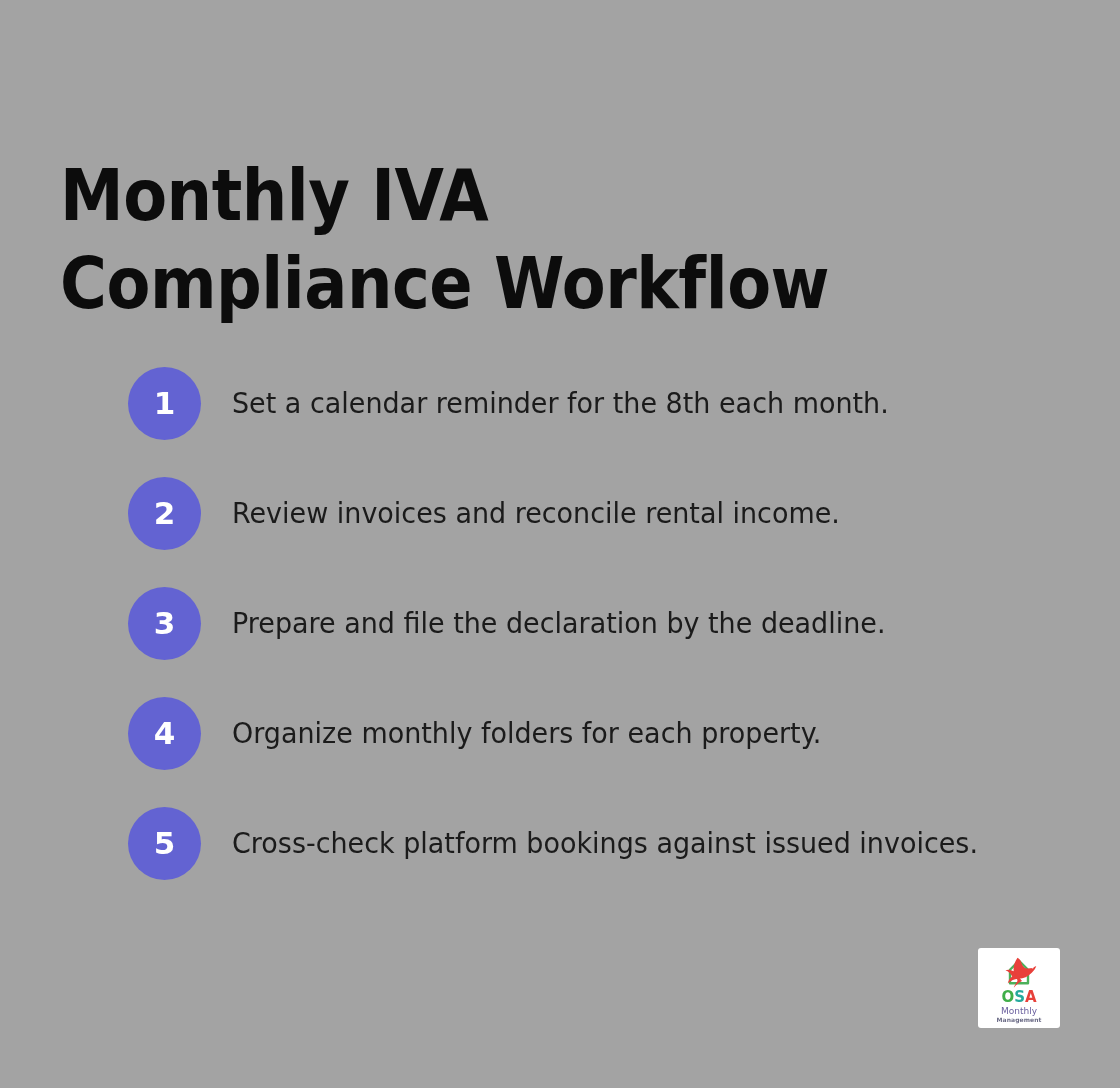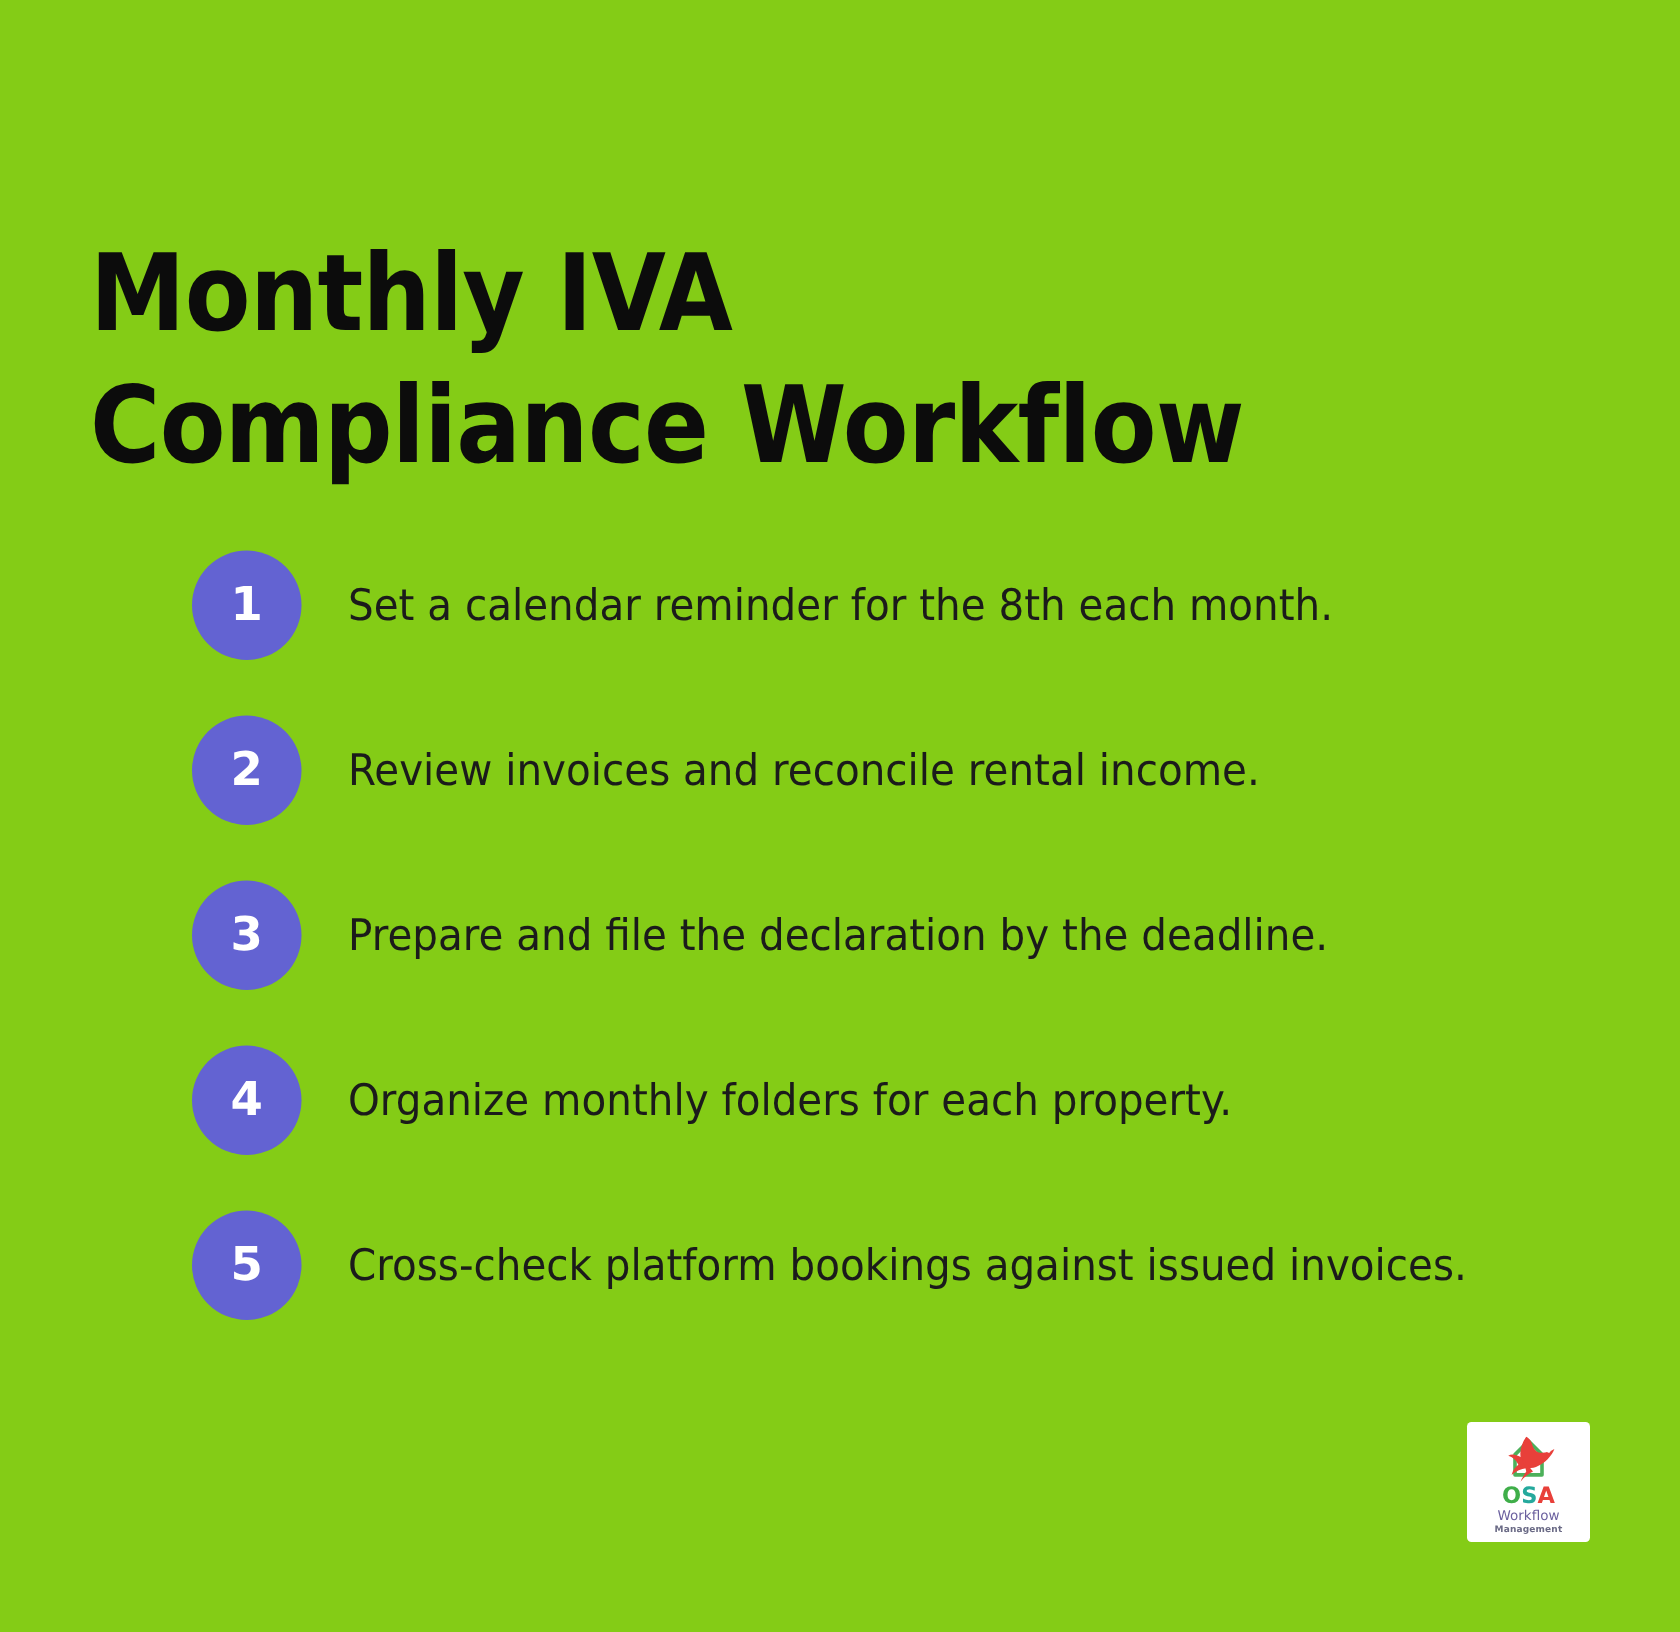--- a/index.html
+++ b/index.html
@@ -13,21 +13,21 @@
     background: #dfe0e0;
     font-family: "Liberation Sans", "DejaVu Sans", sans-serif;
     overflow: hidden;
     position: relative;
     -webkit-font-smoothing: antialiased;
   }
 
   .poster {
     position: absolute;
     inset: 0;
-    background: #84cc16;
+    background: #a3a3a3;
   }
 
   
   .title {
     position: absolute;
     left: 60px;
     top: 104px;
     width: 900px;
     font-family: "DejaVu Sans", "Liberation Sans", sans-serif;
     font-size: 71px;
@@ -201,18 +201,18 @@
                C28 42 32 39 36 37 C33 33 29 28 25 24 Z" fill="#e8403a"></path>
       <circle cx="50" cy="19" r="1.4" fill="#ffffff"></circle>
     </svg>
 
     <div class="logo-osa">
       <span class="c1">O</span>
       <span class="c2">S</span>
       <span class="c3">A</span>
     </div>
 
-    <div class="logo-property">Workflow</div>
+    <div class="logo-property">Monthly</div>
     <div class="logo-management">Management</div>
 
   </div>
 
 </div>
 
 </body></html>

